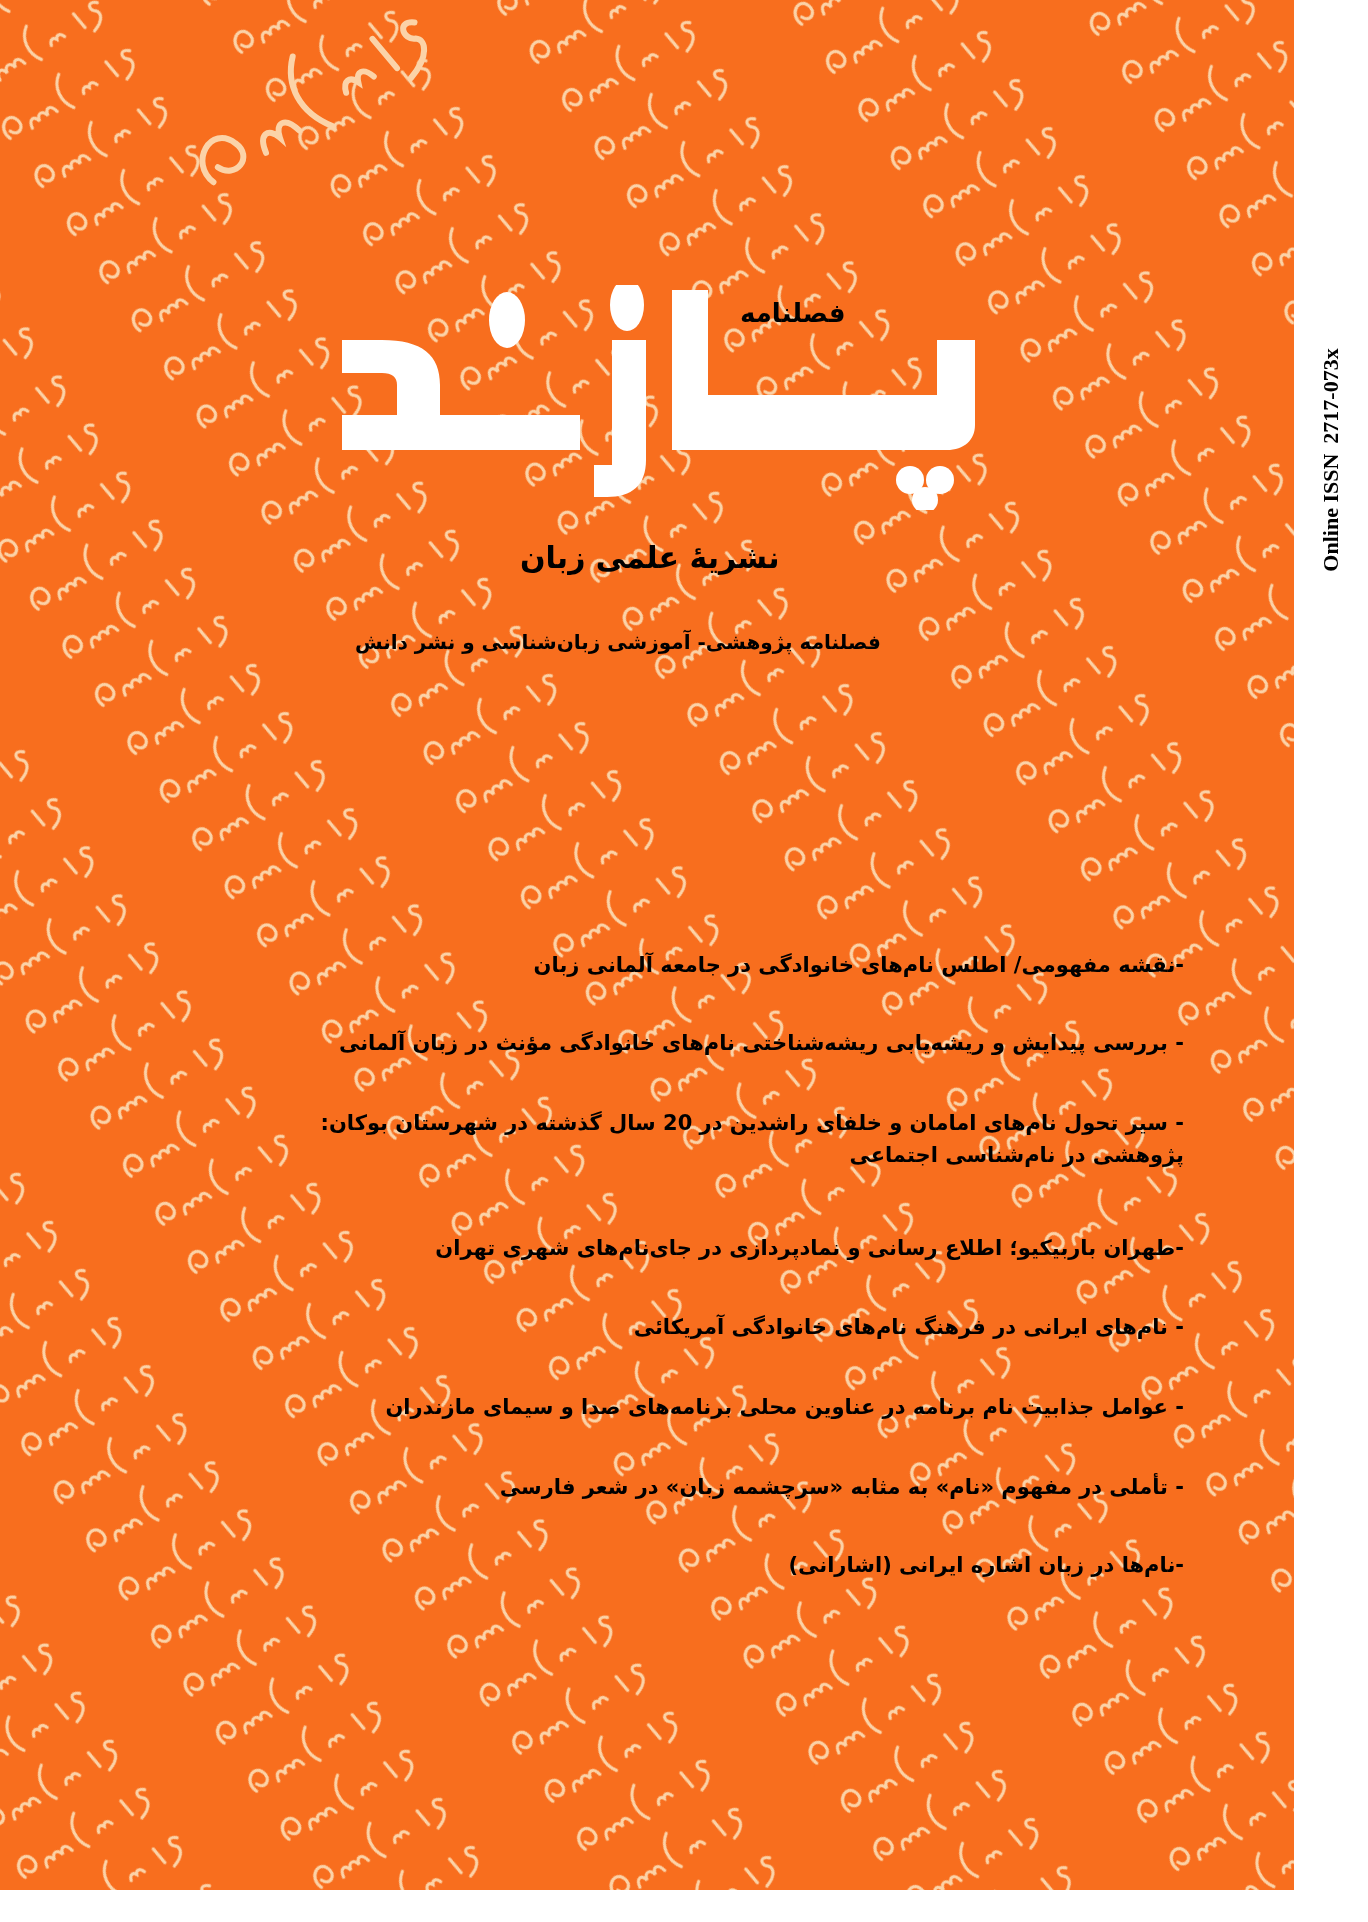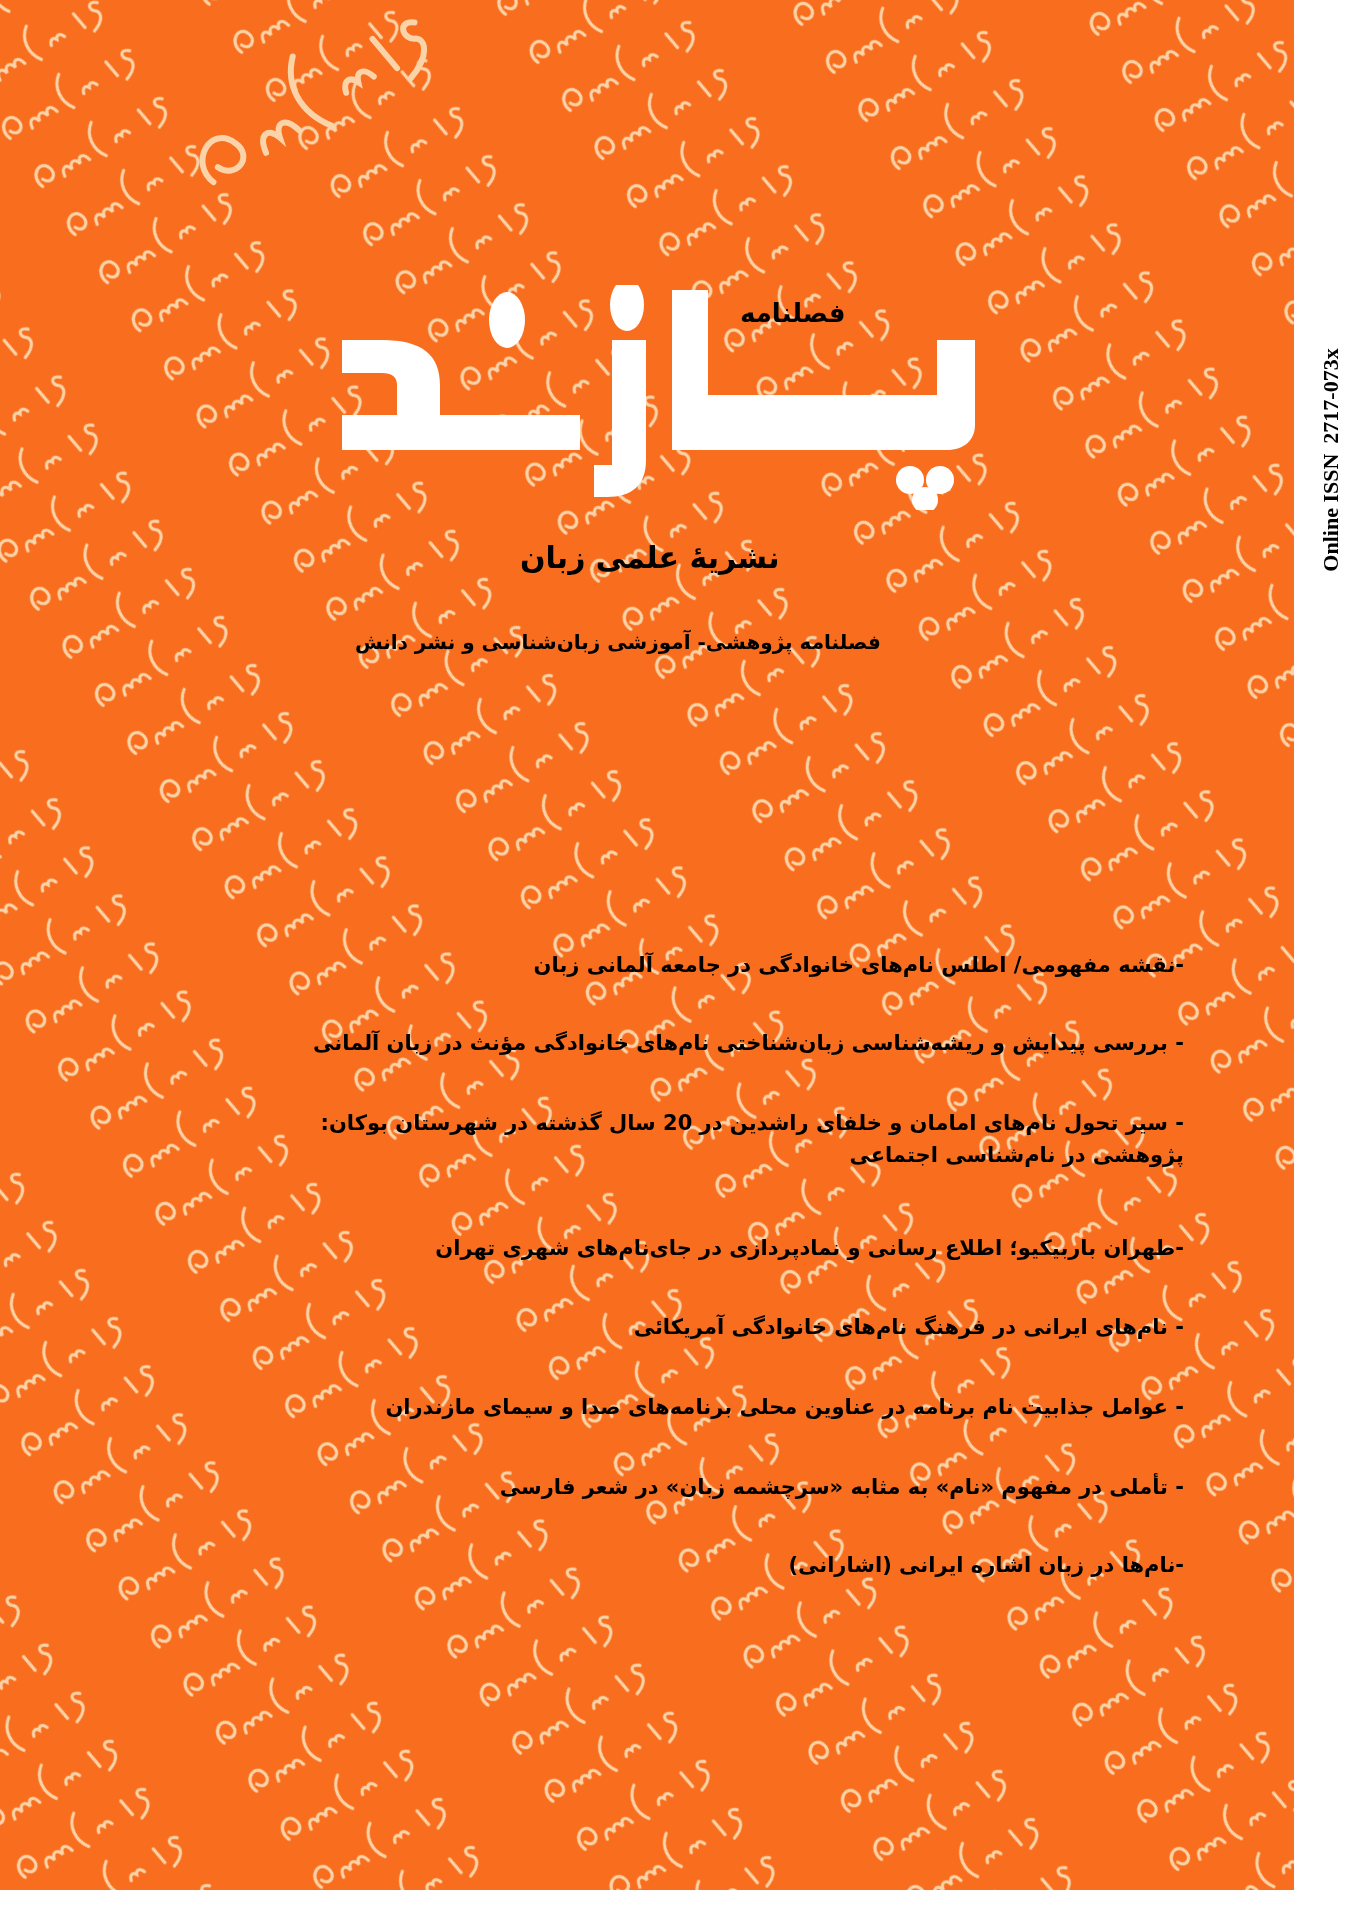--- a/index.html
+++ b/index.html
@@ -88,21 +88,21 @@
       <circle cx="583" cy="215" r="13"></circle>
     </g>
   </svg>
 
   <div class="subtitle rtl">نشریهٔ علمی زبان</div>
 
   <div class="line1 rtl">فصلنامه پژوهشی- آموزشی زبان‌شناسی و نشر دانش</div>
 
   <div class="toc">
     <p class="toc-item rtl" style="top:0px">-نقشه مفهومی/ اطلس نام‌های خانوادگی در جامعه آلمانی زبان</p>
-    <p class="toc-item rtl" style="top:78px">- بررسی پیدایش و ریشه‌شناسی زبان‌شناختی نام‌های خانوادگی مؤنث در زبان آلمانی</p>
+    <p class="toc-item rtl" style="top:78px">- بررسی پیدایش و ریشه‌یابی ریشه‌شناختی نام‌های خانوادگی مؤنث در زبان آلمانی</p>
     <p class="toc-item rtl" style="top:158px">- سیر تحول نام‌های امامان و خلفای راشدین در 20 سال گذشته در شهرستان بوکان:</p>
     <p class="toc-item rtl" style="top:190px">پژوهشی در نام‌شناسی اجتماعی</p>
     <p class="toc-item rtl" style="top:283px">-طهران باربیکیو؛ اطلاع رسانی و نمادپردازی در جای‌نام‌های شهری تهران</p>
     <p class="toc-item rtl" style="top:362px">- نام‌های ایرانی در فرهنگ نام‌های خانوادگی آمریکائی</p>
     <p class="toc-item rtl" style="top:442px">- عوامل جذابیت نام برنامه در عناوین محلی برنامه‌های صدا و سیمای مازندران</p>
     <p class="toc-item rtl" style="top:522px">- تأملی در مفهوم «نام» به مثابه «سرچشمه زبان»  در شعر فارسی</p>
     <p class="toc-item rtl" style="top:600px">-نام‌ها در زبان اشاره ایرانی (اشارانی)</p>
   </div>
 </div>
 

